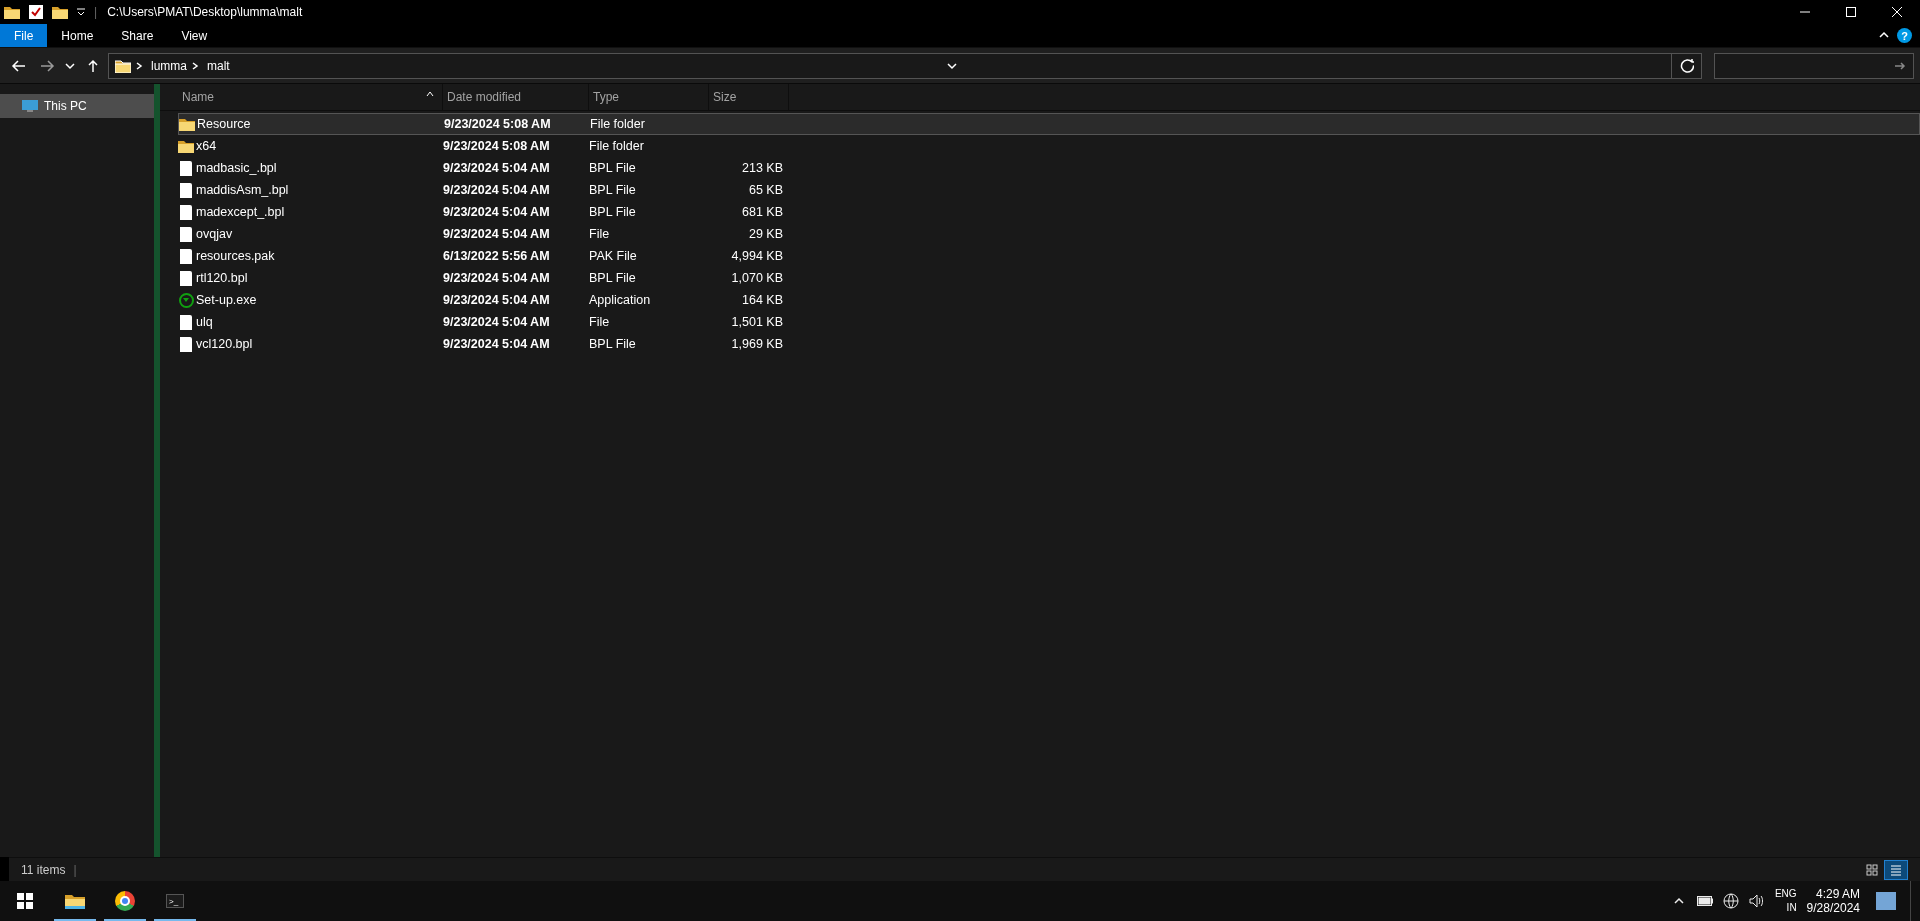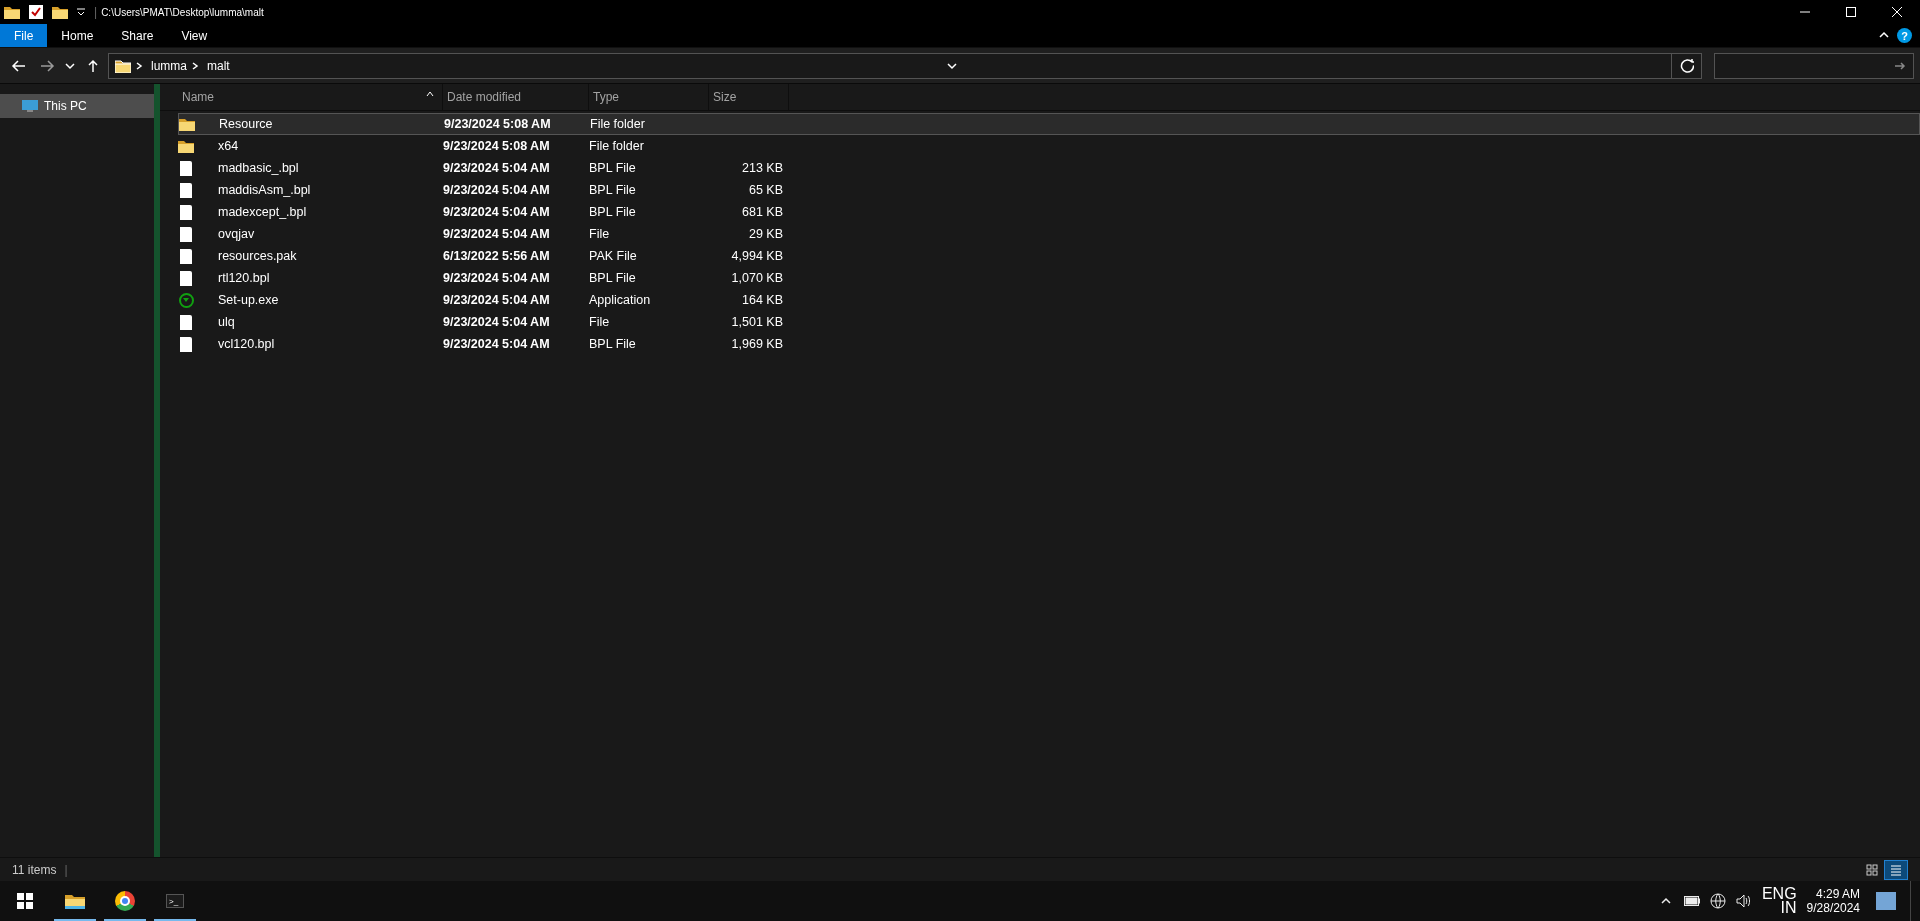--- a/index.html
+++ b/index.html
@@ -17,21 +17,21 @@
     --hover:#333333;
   }
   *{box-sizing:border-box;font-family:"Segoe UI",Arial,sans-serif;}
   html,body{margin:0;padding:0;height:100%;width:100%;overflow:hidden;background:var(--bg);color:var(--text);}
   body{width:1920px;height:921px;display:flex;flex-direction:column;font-size:12px;}
 
   
   .titlebar{height:24px;background:var(--bg);display:flex;align-items:center;}
   .titlebar .qat{display:flex;align-items:center;height:100%;padding:0 4px;gap:8px;}
   .qat .icon{width:16px;height:16px;display:flex;align-items:center;justify-content:center;}
-  .titlebar .title{font-size:10px;}
+  .titlebar .title{margin-left:6px;font-size:12px;}
   .titlebar .spacer{flex:1;}
   .winbtn{width:46px;height:24px;display:flex;align-items:center;justify-content:center;}
   .winbtn svg{stroke:#ffffff;}
 
   
   .folder-ico{width:16px;height:14px;}
   .folder-ico .back{fill:#d7a02a;}
   .folder-ico .front{fill:#f7d774;}
   .file-ico{width:12px;height:15px;background:#ffffff;border-top-right-radius:2px;position:relative;margin:0 auto;}
   .check-ico{width:14px;height:14px;background:#ffffff;display:flex;align-items:center;justify-content:center;}
@@ -72,43 +72,43 @@
   .col .sortmark{position:absolute;right:8px;top:2px;}
   .col.name{width:265px;}
   .col.date{width:146px;}
   .col.type{width:120px;}
   .col.size{width:80px;}
 
   .rows{flex:1;overflow:hidden;padding-left:18px;padding-top:2px;}
   .row{display:flex;height:22px;align-items:center;}
   .row.selected{background:#2b2b2b;border:1px solid #555555;}
   .cell{display:flex;align-items:center;overflow:hidden;white-space:nowrap;font-size:12.5px;}
-  .cell.name{width:265px;gap:24px;}
+  .cell.name{width:265px;gap:2px;}
   .cell.date{width:146px;font-weight:bold;}
   .cell.type{width:120px;}
   .cell.size{width:80px;justify-content:flex-end;padding-right:6px;}
   .row .fic{width:16px;height:16px;display:flex;align-items:center;justify-content:center;}
 
   .setup-ico{width:15px;height:15px;border-radius:50%;border:2px solid #10a010;display:flex;align-items:center;justify-content:center;}
   .setup-ico .arrow{width:0;height:0;border-top:4px solid #10a010;border-left:3px solid transparent;border-right:3px solid transparent;}
 
   
-  .status{height:24px;background:var(--panel);border-top:1px solid #0e0e0e;display:flex;align-items:center;padding:0 12px;font-size:12px;color:#ccc;}
+  .status{height:24px;background:var(--panel);border-top:1px solid #0e0e0e;display:flex;align-items:center;padding:0 12px;font-size:12px;color:#ccc;margin-left:9px;}
   .status .sep{margin:0 8px;color:#666;}
   .status .view-btns{margin-left:auto;display:flex;}
   .view-btn{width:24px;height:20px;display:flex;align-items:center;justify-content:center;border:1px solid transparent;}
   .view-btn.active{background:#0d4a7a;border:1px solid #2080d0;}
 
   
   .taskbar{height:40px;background:#101010;display:flex;align-items:stretch;}
   .tbtn{width:50px;display:flex;align-items:center;justify-content:center;position:relative;}
   .tbtn.open::after{content:"";position:absolute;bottom:0;left:4px;right:4px;height:2px;background:#76b9ed;}
   .tray{margin-left:auto;display:flex;align-items:center;gap:10px;padding:0 4px;}
   .tray .t-ico{width:16px;height:16px;display:flex;align-items:center;justify-content:center;opacity:0.92;}
-  .tray .lang{font-size:16px;text-align:right;line-height:14px;}
+  .tray .lang{font-size:10px;text-align:right;line-height:14px;}
   .tray .clock{font-size:12px;text-align:right;line-height:14px;}
   .tray .notif{width:20px;height:18px;background:#74a5d6;margin-left:6px;}
   .tray .show-desktop{width:6px;height:100%;border-left:1px solid #444;margin-left:4px;}
 
   .chrome-ico{width:20px;height:20px;border-radius:50%;background:conic-gradient(#ea4335 0 120deg,#34a853 120deg 240deg,#fbbc05 240deg 360deg);position:relative;}
   .chrome-ico::after{content:"";position:absolute;inset:5px;border-radius:50%;background:#fff;}
   .chrome-ico::before{content:"";position:absolute;inset:7px;border-radius:50%;background:#4285f4;z-index:1;}
 
   .term-ico{width:18px;height:14px;background:#1b1b1b;border:1px solid #555;display:flex;align-items:center;padding-left:2px;}
   .term-ico span{font-size:8px;color:#fff;}

